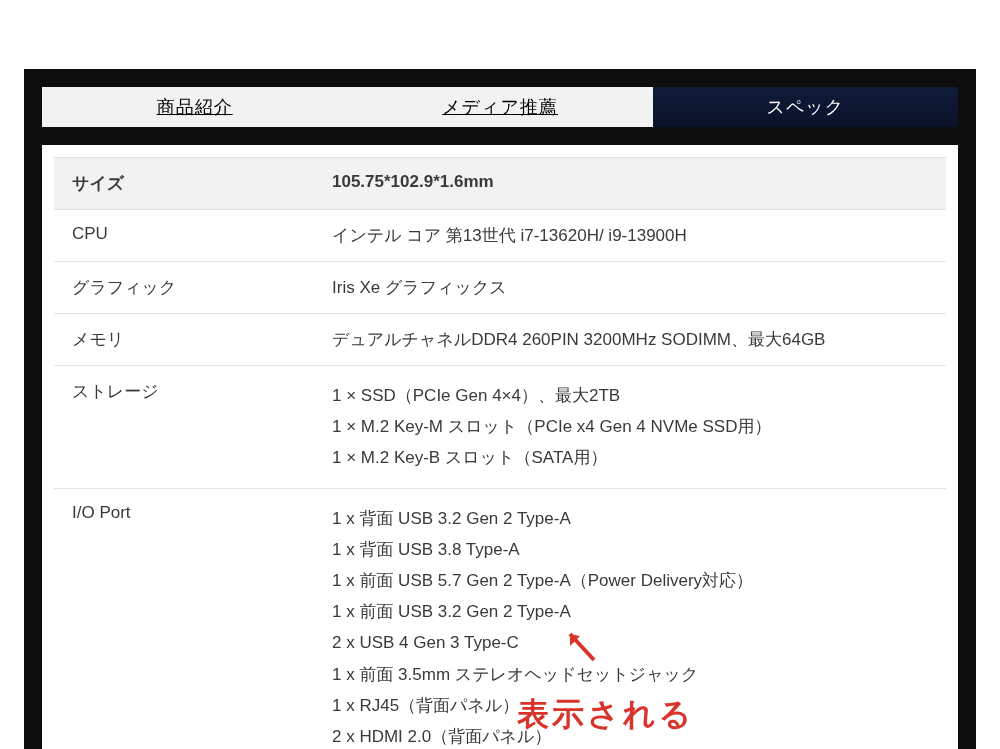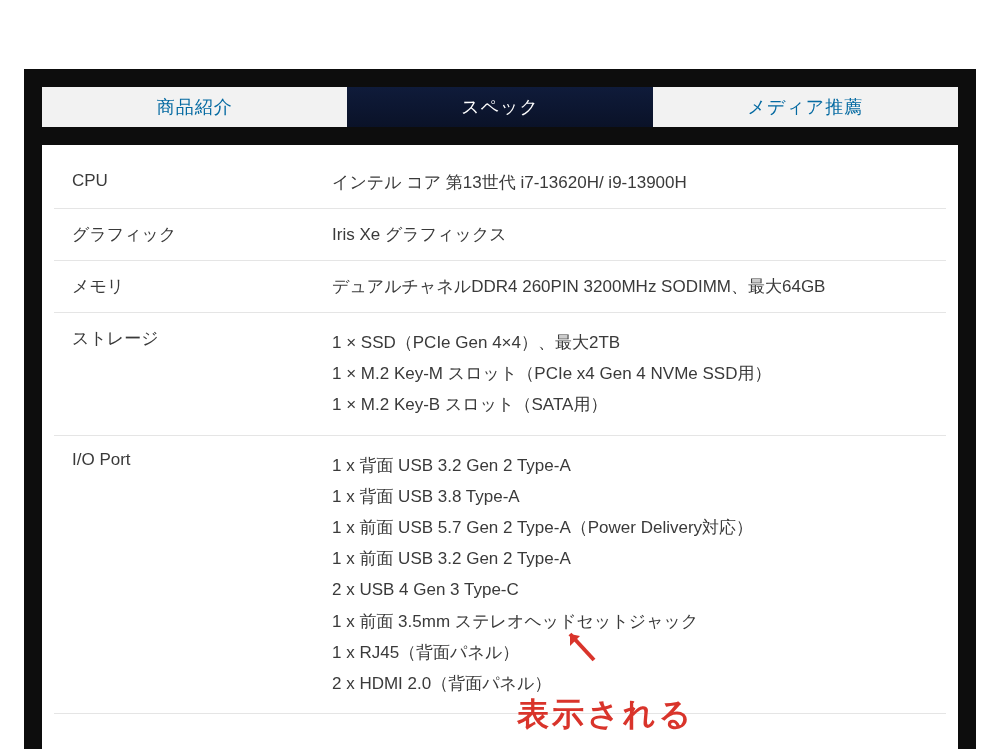--- a/index.html
+++ b/index.html
@@ -29,21 +29,22 @@
   flex: 1;
   display: flex;
   align-items: center;
   justify-content: center;
   font-size: 18px;
   letter-spacing: 1px;
   cursor: pointer;
 }
 .tab-inactive {
   background: #f2f2f2;
-  color: #0369a1;
+  color: #000000;
+  text-decoration: underline;
 }
 .tab-active {
   background: linear-gradient(180deg, #0f1b3a 0%, #0a1228 100%);
   color: #ffffff;
 }
 .content-panel {
   background: #ffffff;
   margin-top: 18px;
   padding: 12px 0 0 0;
   height: calc(100% - 58px);
@@ -99,27 +100,31 @@
   pointer-events: none;
   margin-left: 22px;
 }
 </style>
 </head>
 <body>
 
 <div class="outer-border">
   <div class="tabs">
     <div class="tab tab-inactive">商品紹介</div>
+    <div class="tab tab-inactive">メディア推薦</div>
     <div class="tab tab-active">スペック</div>
-    <div class="tab tab-inactive">メディア推薦</div>
   </div>
 
   <div class="content-panel">
     <table class="spec-table">
       <tbody>
+          <tr class="header-row">
+        <th>サイズ</th>
+        <td>105.75*102.9*1.6mm</td>
+      </tr>
       <tr>
         <th>CPU</th>
         <td>インテル コア 第13世代 i7-13620H/ i9-13900H</td>
       </tr>
       <tr>
         <th>グラフィック</th>
         <td>Iris Xe グラフィックス</td>
       </tr>
       <tr>
         <th>メモリ</th>

